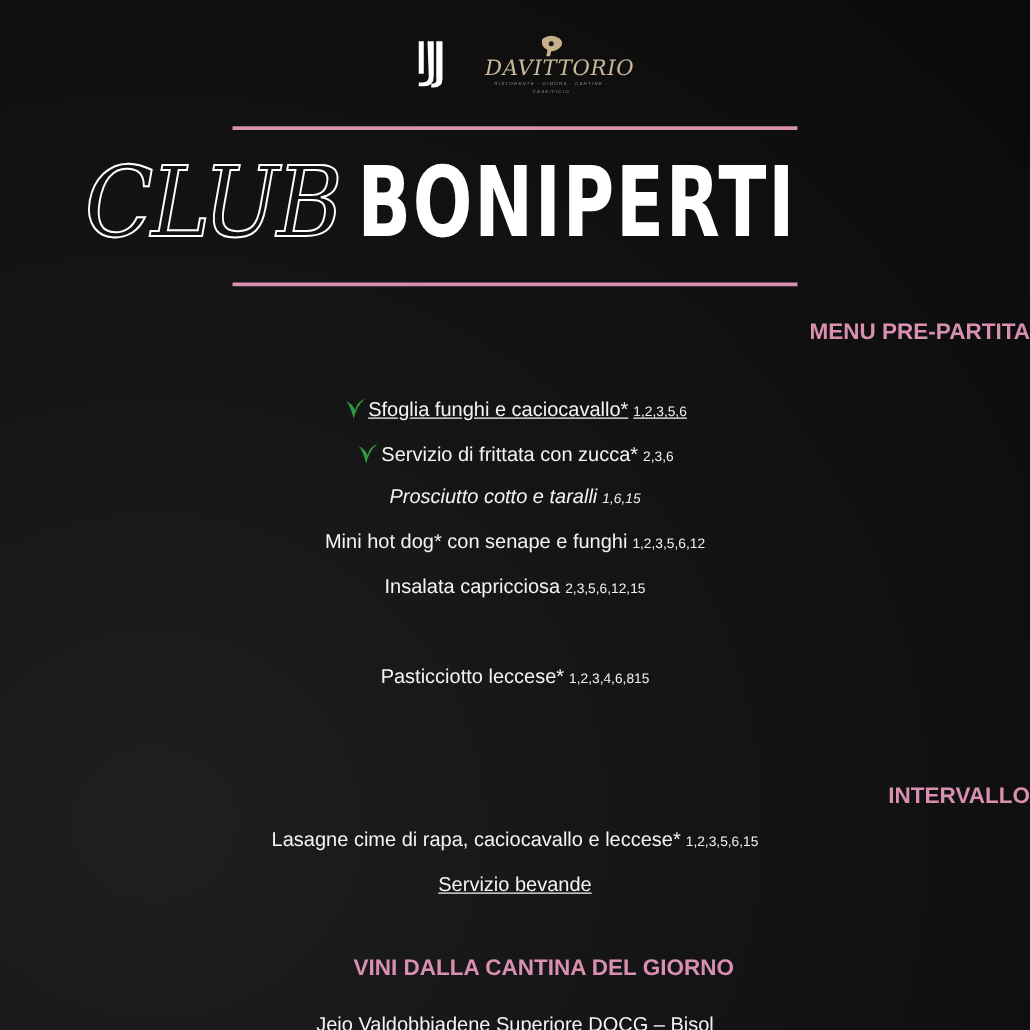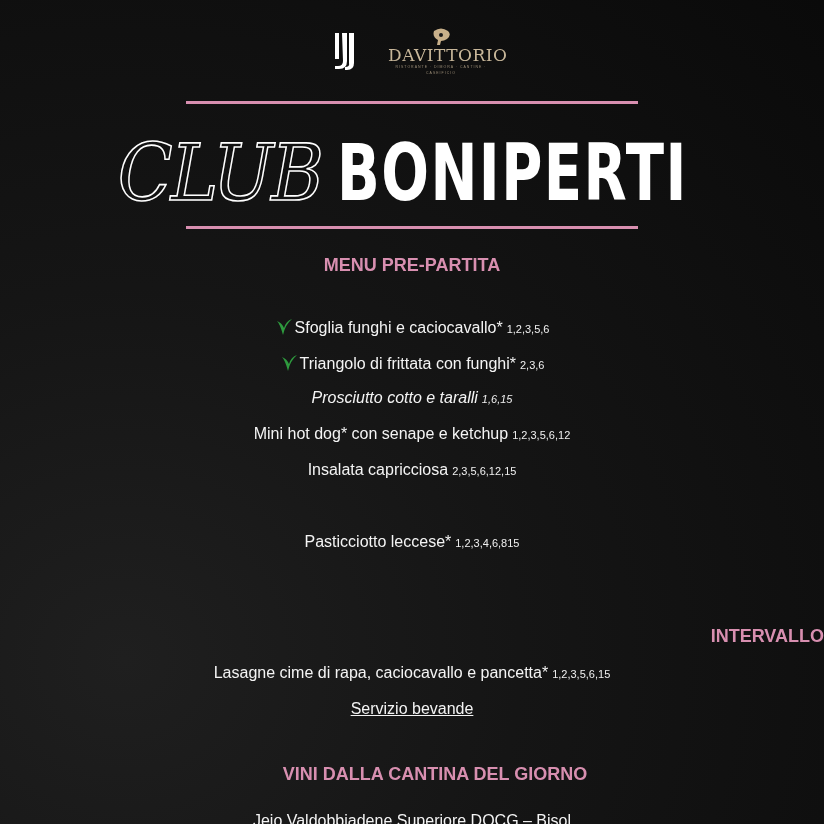--- a/index.html
+++ b/index.html
@@ -7,28 +7,28 @@
     width:824px; height:824px; overflow:hidden; position:relative;
     background: radial-gradient(ellipse at 15% 80%, #1f1f1f 0%, #151515 40%, #0a0a0a 100%);
     background-color:#111;
     font-family: "Liberation Sans", "DejaVu Sans", sans-serif;
     color:#f2f2f2;
   }
   .abs { position:absolute; }
   .center-line { position:absolute; left:0; width:824px; text-align:center; white-space:nowrap; }
   .logos { top:28px; left:0; width:824px; height:50px; }
   .juve-logo { position:absolute; left:332px; top:3px; width:26px; height:40px; }
-  .dv-logo { position:absolute; left:388px; top:0; width:106px; height:48px; text-align:center; }
+  .dv-logo { position:absolute; left:388px; top:0; width:106px; height:48px; text-align:center;font-style:italic; }
   .dv-mark { display:block; margin:0 auto; width:22px; height:18px; }
   .dv-name { display:block; font-family:"DejaVu Serif", serif; font-size:17px; color:#c8b79a; letter-spacing:0.5px; line-height:18px; }
   .dv-sub { display:block; font-size:3.5px; color:#9a8c76; letter-spacing:1px; line-height:6px; }
   .rule { position:absolute; left:186px; width:452px; height:3px; background:#d88fb0; }
   .rule.top { top:101px; }
   .rule.bottom { top:226px; }
-  .title { top:128px; height:90px;text-align:right; }
+  .title { top:118px; height:90px; }
   .title-club {
     font-family:"DejaVu Serif", "Liberation Serif", serif; font-style:italic; font-weight:normal;
     font-size:78px; color:transparent; -webkit-text-stroke:1.6px #fff; letter-spacing:-2px;
     display:inline-block; vertical-align:bottom; transform:scaleX(0.92); transform-origin:right;
   }
   .title-boni {
     font-family:"DejaVu Sans", sans-serif; font-weight:bold; font-size:78px; color:#fff;
     display:inline-block; vertical-align:bottom; transform:scaleX(0.72); transform-origin:left;
     letter-spacing:2px; margin-left:14px;
   }
@@ -57,54 +57,54 @@
 </div>
 
 <div class="rule top"></div>
 
 <div class="center-line title">
   <span class="title-club">CLUB</span><span class="title-boni">BONIPERTI</span>
 </div>
 
 <div class="rule bottom"></div>
 
-<div class="center-line section-heading" style="top:255px;">MENU PRE-PARTITA</div>
+<div class="center-line section-heading" style="top:255px;text-align:right;">MENU PRE-PARTITA</div>
 
-<div class="center-line item" style="top:317px;">
+<div class="center-line item" style="top:317px;text-decoration:underline;">
   <svg class="leaf" viewBox="0 0 18 20">
       <path d="M2 4 q3 3 6 14 q2 -10 9 -16 q-6 2 -8 9 q-2 -5 -7 -7z" fill="#2e9a3e"></path>
     </svg><span>Sfoglia funghi e caciocavallo*</span><span class="allergens">1,2,3,5,6</span>
 </div>
 
 <div class="center-line item" style="top:353px;">
   <svg class="leaf" viewBox="0 0 18 20">
       <path d="M2 4 q3 3 6 14 q2 -10 9 -16 q-6 2 -8 9 q-2 -5 -7 -7z" fill="#2e9a3e"></path>
-    </svg><span>Triangolo di frittata con funghi*</span><span class="allergens">2,3,6</span>
+    </svg><span>Servizio di frittata con zucca*</span><span class="allergens">2,3,6</span>
 </div>
 
 <div class="center-line item" style="top:389px;font-style:italic;">
   <span>Prosciutto cotto e taralli</span><span class="allergens">1,6,15</span>
 </div>
 
 <div class="center-line item" style="top:425px;">
-  <span>Mini hot dog* con senape e ketchup</span><span class="allergens">1,2,3,5,6,12</span>
+  <span>Mini hot dog* con senape e funghi</span><span class="allergens">1,2,3,5,6,12</span>
 </div>
 
 <div class="center-line item" style="top:461px;">
   <span>Insalata capricciosa</span><span class="allergens">2,3,5,6,12,15</span>
 </div>
 
 <div class="center-line item" style="top:533px;">
   <span>Pasticciotto leccese*</span><span class="allergens">1,2,3,4,6,815</span>
 </div>
 
 <div class="center-line section-heading" style="top:626px;text-align:right;">INTERVALLO</div>
 
 <div class="center-line item" style="top:664px;">
-  <span>Lasagne cime di rapa, caciocavallo e pancetta*</span><span class="allergens">1,2,3,5,6,15</span>
+  <span>Lasagne cime di rapa, caciocavallo e leccese*</span><span class="allergens">1,2,3,5,6,15</span>
 </div>
 
 <div class="center-line item" style="top:700px;text-decoration:underline;">
   <span>Servizio bevande</span>
 </div>
 
 <div class="center-line section-heading" style="top:764px;margin-left:23px;">VINI DALLA CANTINA DEL GIORNO</div>
 
 <div class="center-line item" style="top:812px;">
   <span>Jeio Valdobbiadene Superiore DOCG – Bisol</span>

